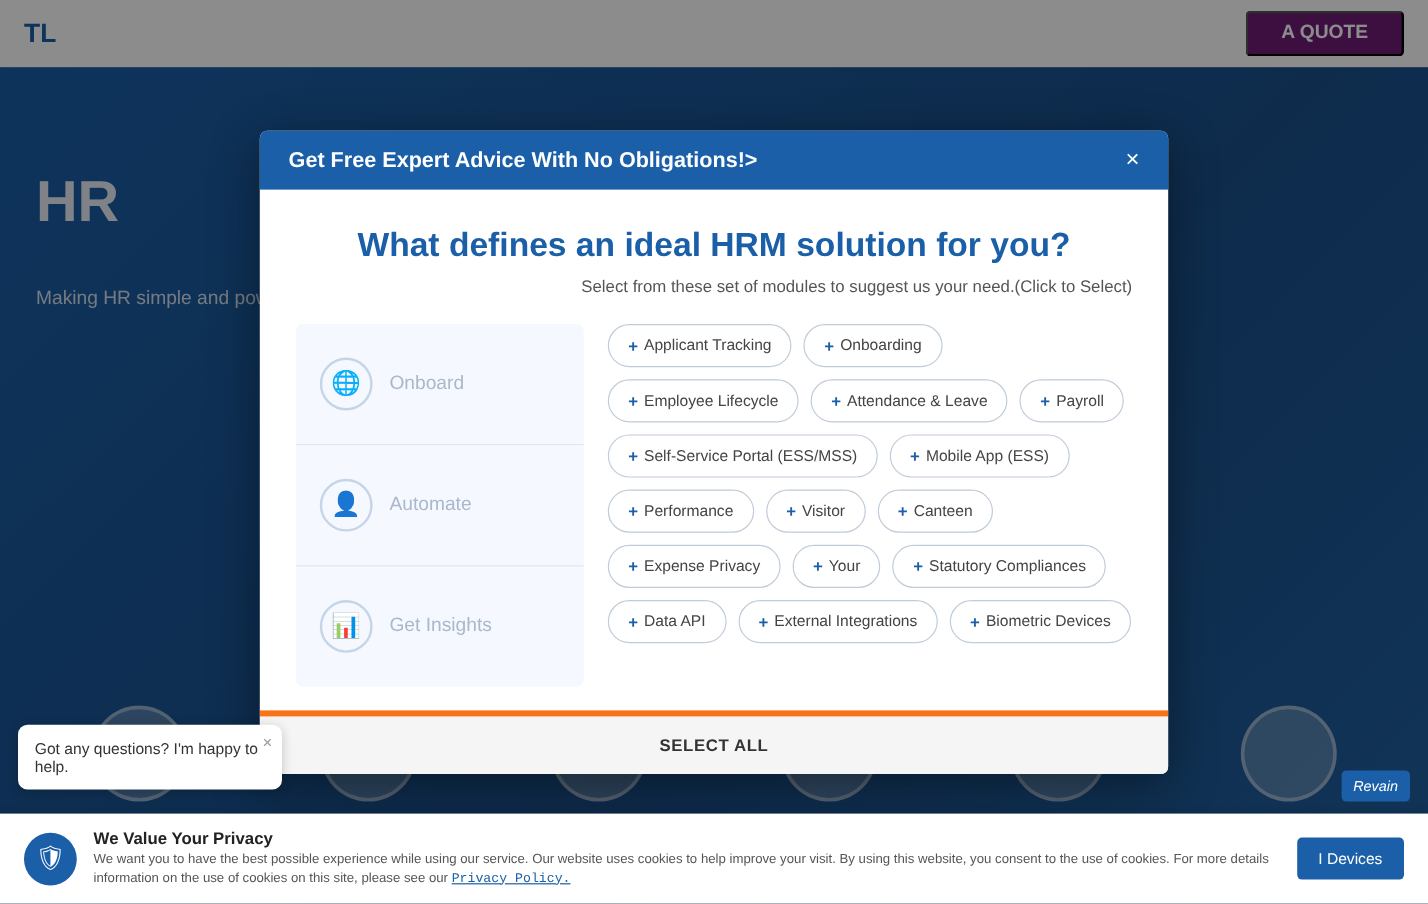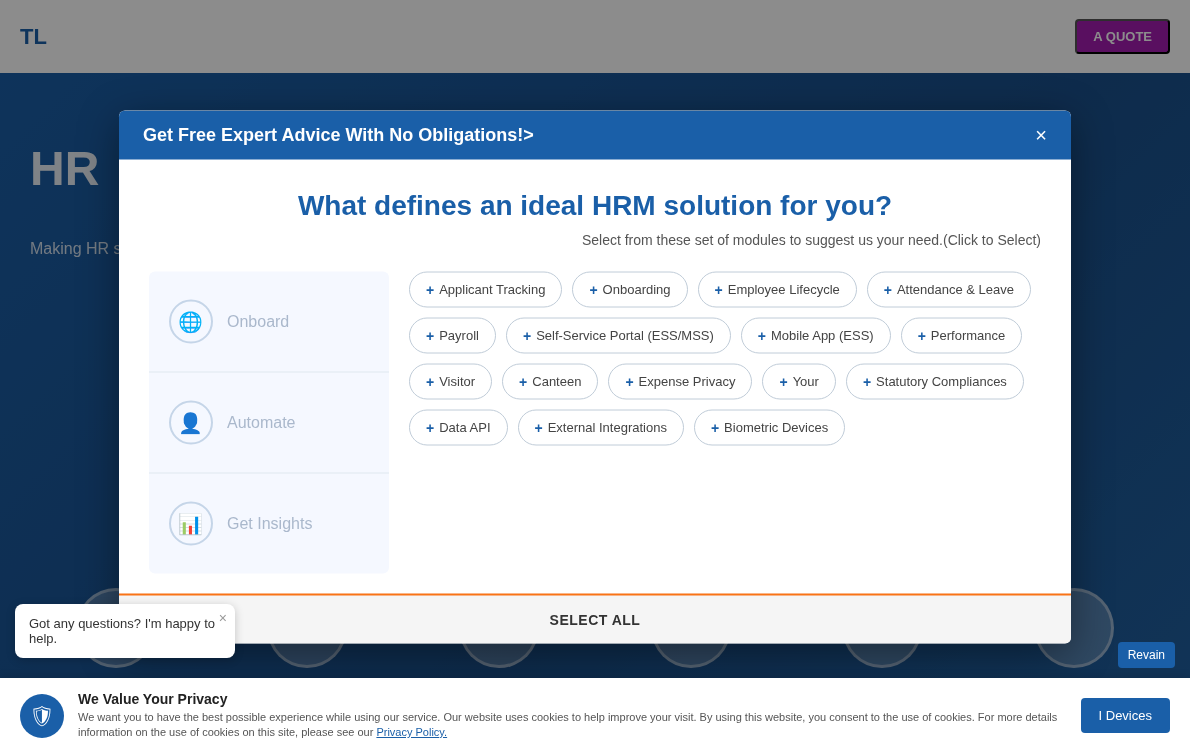--- a/index.html
+++ b/index.html
@@ -16,39 +16,39 @@
       position: absolute;
       inset: 0;
       background: linear-gradient(135deg, #1a5fa8 0%, #1a4f8a 60%, #2060a0 100%);
       z-index: 0;
     }
 
     
     .navbar {
       position: absolute;
       top: 0; left: 0; right: 0;
-      height: 73px;
+      height: 56px;
       background: #fff;
       z-index: 1;
       display: flex;
       align-items: center;
       padding: 0 20px;
       justify-content: space-between;
     }
     .navbar-logo {
       font-size: 22px;
       font-weight: bold;
       color: #1a5fa8;
     }
     .navbar-quote {
-      background: #a21caf;
-      color: #fff;
-      padding: 8px 16px;
+      background: #701a75;
+      color: #fff;
+      padding: 8px 28px;
       border-radius: 4px;
-      font-size: 13px;
+      font-size: 16px;
       font-weight: bold;
       cursor: pointer;
     }
 
     
     .bg-hr-text {
       position: absolute;
       top: 140px;
       left: 30px;
       color: rgba(255,255,255,0.9);
@@ -74,21 +74,21 @@
       background: rgba(0,0,0,0.45);
       z-index: 10;
     }
 
     
     .modal {
       position: absolute;
       top: 50%;
       left: 50%;
       transform: translate(-50%, -50%);
-      width: 952px;
+      width: 757px;
       background: #fff;
       border-radius: 6px;
       overflow: hidden;
       z-index: 20;
       box-shadow: 0 10px 40px rgba(0,0,0,0.4);
     }
 
     
     .modal-header {
       background: #1a5fa8;
@@ -199,21 +199,21 @@
     }
 
     
     .modal-footer {
       background: #f5f5f5;
       padding: 16px 30px;
       display: flex;
       align-items: center;
       justify-content: center;
       gap: 30px;
-      border-top: 2px solid #f97316;
+      border-top: 5px solid #f97316;
     }
     .select-all-btn {
       background: none;
       border: none;
       color: #333;
       font-size: 14px;
       font-weight: 600;
       cursor: pointer;
       letter-spacing: 0.5px;
       text-transform: uppercase;
@@ -290,20 +290,21 @@
       margin-bottom: 3px;
     }
     .privacy-body {
       font-size: 11px;
       color: #555;
       line-height: 1.4;
     }
     .privacy-link {
       color: #1a5fa8;
       text-decoration: underline;
+      font-family: Liberation Mono, monospace;
     }
     .privacy-accept-btn {
       background: #1a5fa8;
       color: #fff;
       border: none;
       padding: 10px 18px;
       border-radius: 4px;
       font-size: 13px;
       cursor: pointer;
       white-space: nowrap;
@@ -316,20 +317,21 @@
       right: 15px;
       background: #1a5fa8;
       color: #fff;
       padding: 6px 10px;
       border-radius: 4px;
       font-size: 12px;
       z-index: 35;
       display: flex;
       align-items: center;
       gap: 5px;
+      font-style: italic;
     }
 
     
     .people-row {
       position: absolute;
       bottom: 85px;
       left: 0;
       right: 0;
       display: flex;
       justify-content: space-around;

